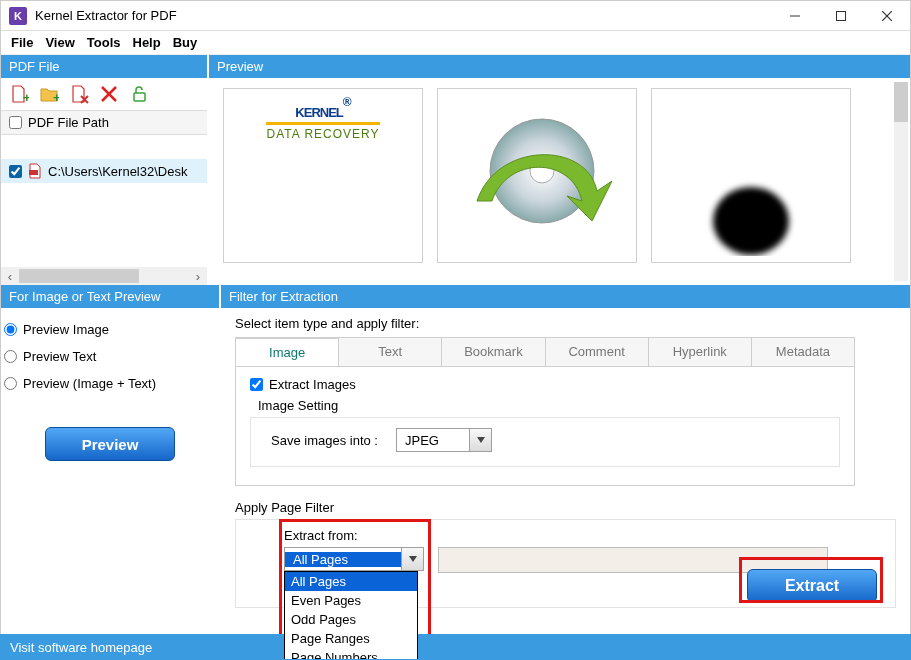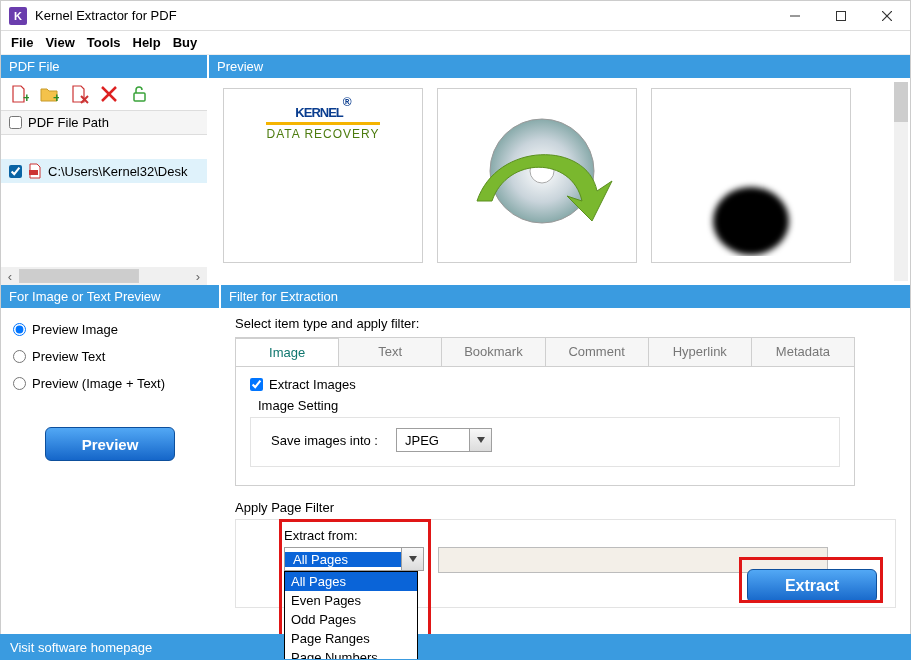--- a/index.html
+++ b/index.html
@@ -42,21 +42,21 @@
 .preview-pane { flex: 1; display: flex; gap: 14px; padding: 10px 14px; position: relative; }
 .thumb { width: 200px; height: 175px; border: 1px solid #cfcfcf; background: #fff; display: flex; align-items: center; justify-content: center; overflow: hidden; }
 .vscroll { position: absolute; right: 2px; top: 4px; bottom: 4px; width: 14px; background: #f0f0f0; }
 .vscroll .vthumb { position: absolute; top: 0; left: 0; right: 0; height: 40px; background: #cdcdcd; }
 
 
 .lower { display: flex; }
 .lower .left-col2 { width: 220px; border-right: 2px solid #fff; }
 .lower .right-col2 { flex: 1; }
 
-.radios { padding: 14px 12px; display: flex; flex-direction: column; gap: 12px; }
+.radios { padding: 14px 3px; display: flex; flex-direction: column; gap: 12px; }
 .radios label { display: flex; align-items: center; gap: 6px; }
 
 .btn-preview { margin: 22px auto 0; display: block; width: 130px; height: 34px; background: linear-gradient(#52a8f5, #1566c9); color: #fff; border: 1px solid #0d4f9c; border-radius: 6px; font-weight: bold; font-size: 15px; }
 
 
 .filter-body { padding: 8px 14px 0 14px; }
 .tabs { display: flex; border: 1px solid #cfcfcf; border-bottom: none; width: 620px; margin-top: 6px; }
 .tab { flex: 1; text-align: center; padding: 6px 0; border-right: 1px solid #cfcfcf; background: #f6f6f6; color: #777; }
 .tab:last-child { border-right: none; }
 .tab.active { background: #fff; color: #0f766e; border-top: 1px solid #cfcfcf; }

